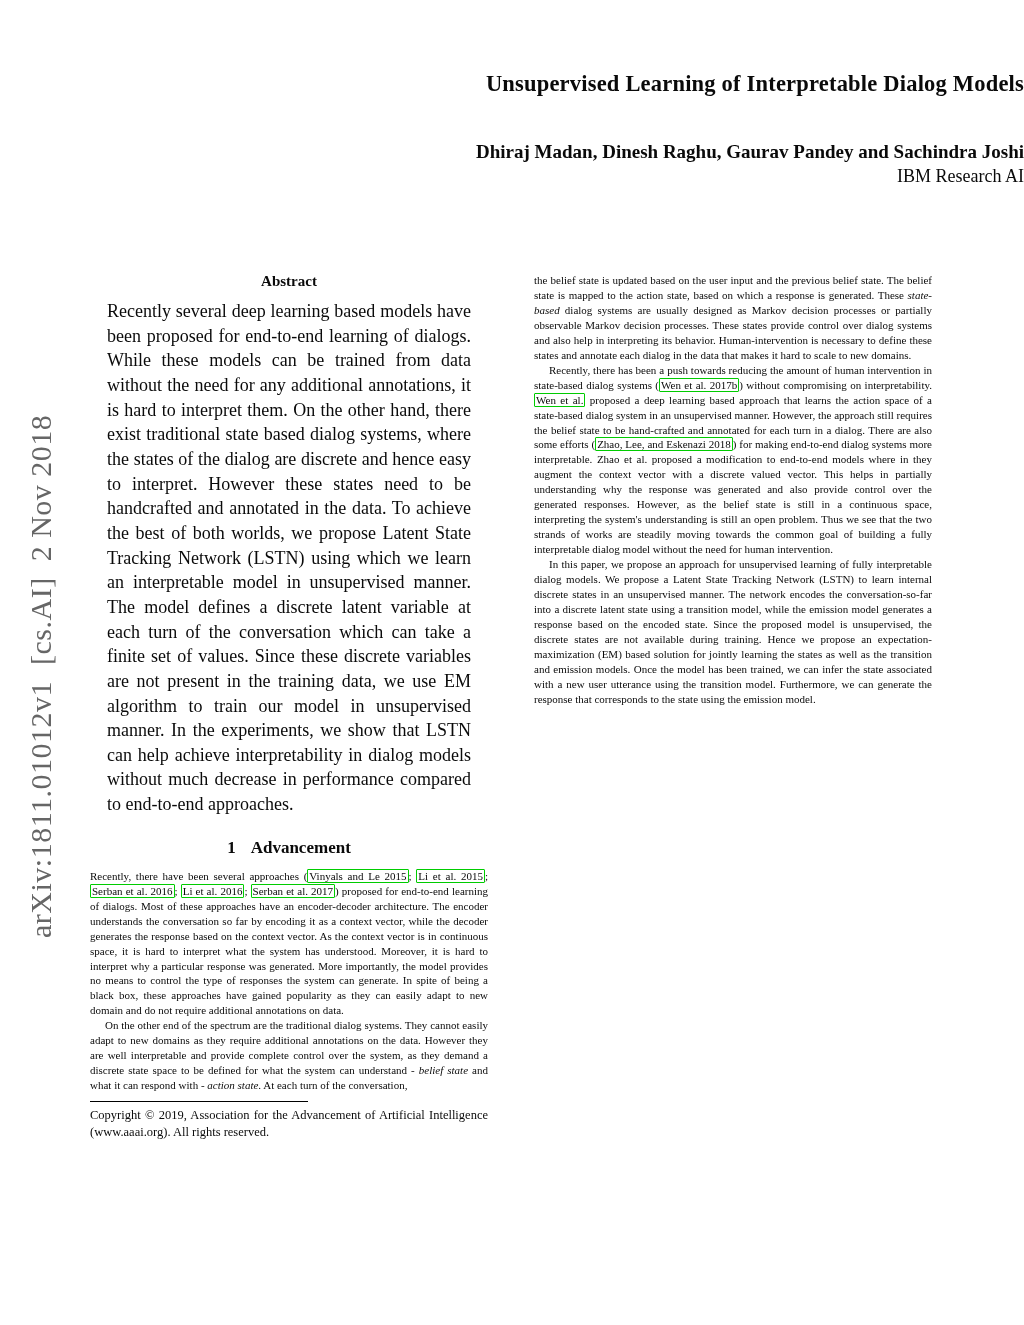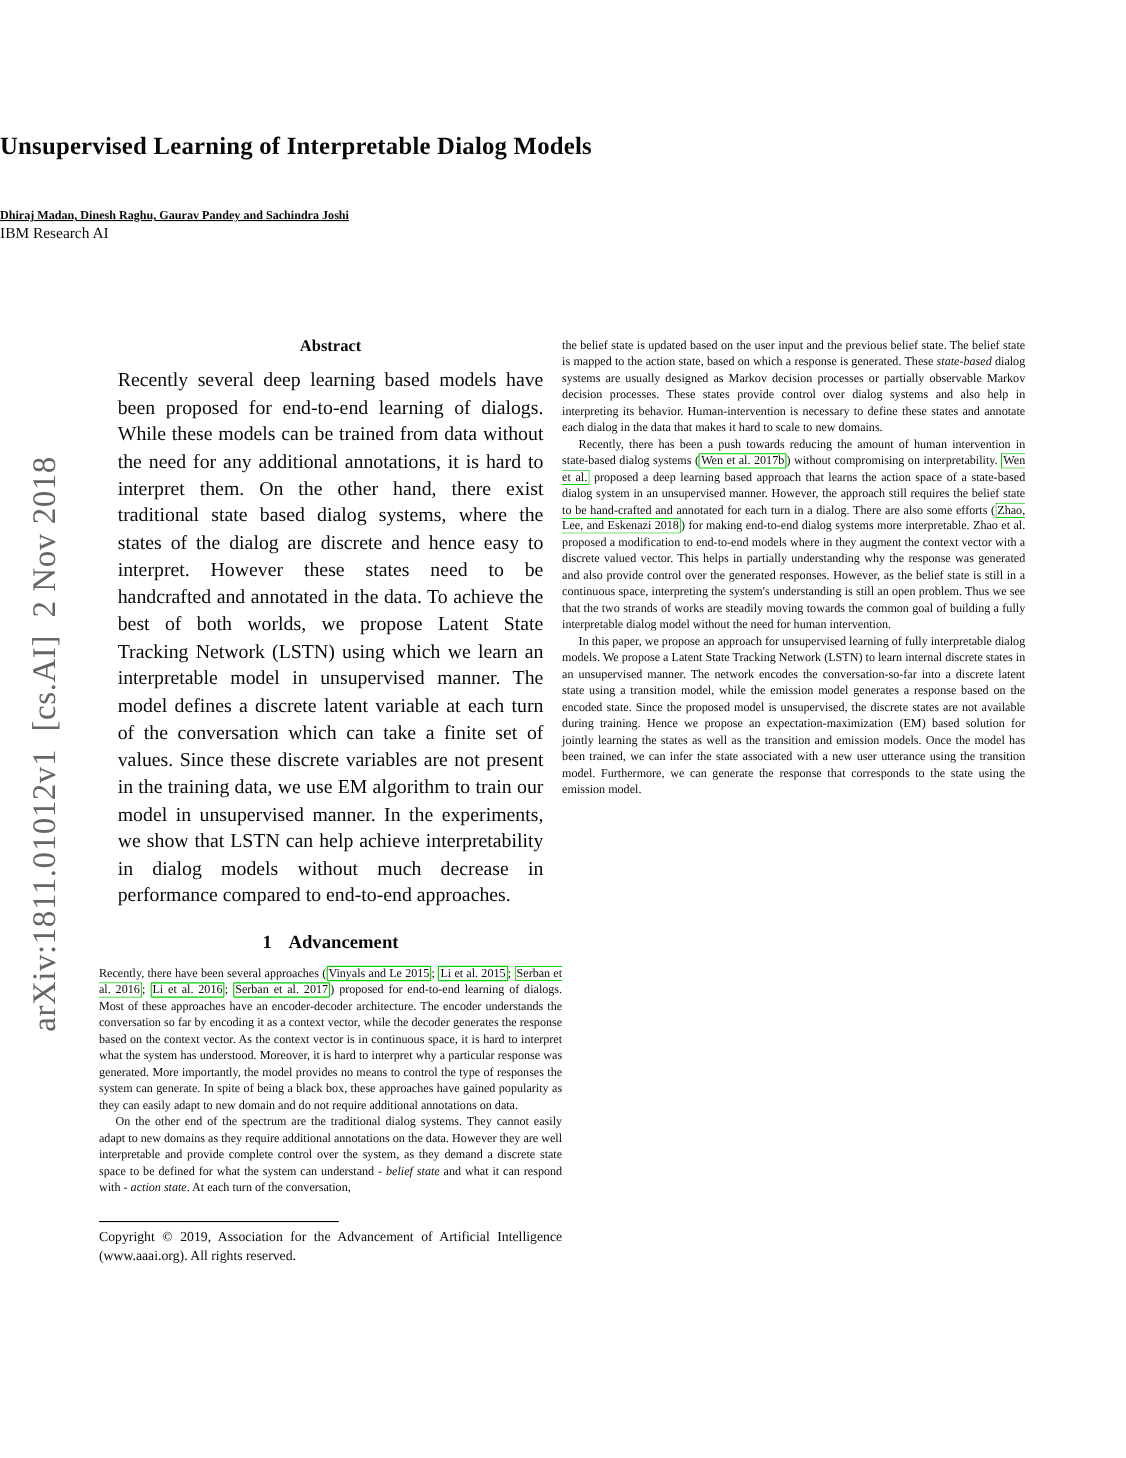--- a/index.html
+++ b/index.html
@@ -24,31 +24,32 @@
     left:24px;top:938px;
     transform:rotate(-90deg);
     transform-origin:0 0;
     width:590px;
     font-size:30px;
     color:var(--wm-color);
     white-space:pre;
     letter-spacing:0.5px;
   }
 
-  header{padding-top:120px;text-align:left;}
+  header{padding-top:71px;text-align:right;}
   .title{
     font-size:22.5px;font-weight:bold;margin:0;
     letter-spacing:0.2px;
   }
-  .authors{margin-top:44px;font-size:11px;font-weight:bold;text-decoration:underline;}
-  .affiliation{margin-top:3px;font-size:14px;}
+  .authors{margin-top:44px;font-size:19px;font-weight:bold;}
+  .affiliation{margin-top:3px;font-size:18px;}
 
   .columns{
     margin:86px 92px 0 90px;
     display:flex;
+    gap:46px;
     justify-content:flex-end;
   }
   .col{flex:1;min-width:0;}
 
   .abs-heading{
     text-align:center;font-weight:bold;font-size:15px;
     margin-bottom:9px;
   }
   .abs-text{
     margin:0;padding:0 17px;
@@ -68,21 +69,21 @@
   }
   p.indent{text-indent:15px;}
 
   .cite{
     border:1.5px solid var(--cite-color);
     padding:0 1px;
     border-radius:1px;
   }
   .it{font-style:italic;}
 
-  .footnote{margin-top:23px;}
+  .footnote{margin-top:8px;}
   .footnote .rule{
     width:218px;border-top:1.3px solid #000;margin-bottom:5px;
   }
   .footnote p{
     margin:0;font-size:12.5px;line-height:1.32;text-align:justify;
   }
 </style>
 </head>
 <body>
 

